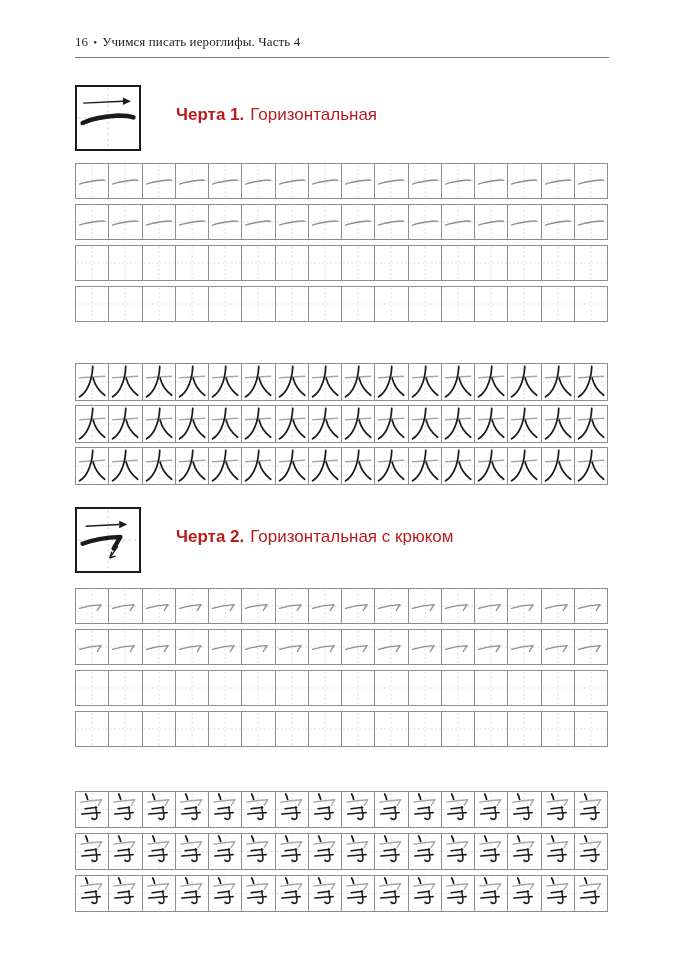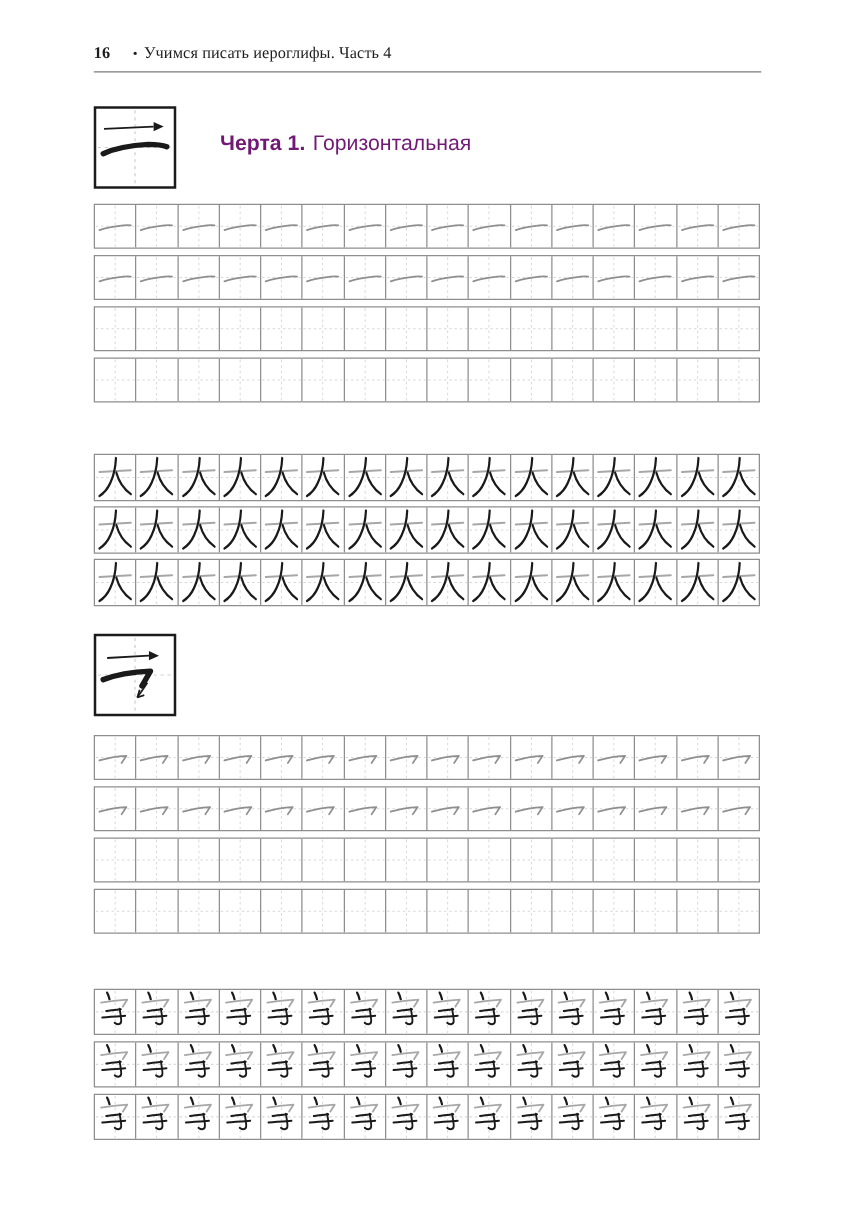--- a/index.html
+++ b/index.html
@@ -4,31 +4,31 @@
 <style>
   html,body{margin:0;padding:0;background:#ffffff;}
   .page{position:relative;width:684px;height:970px;background:#ffffff;overflow:hidden;
         font-family:"Liberation Sans",sans-serif;}
 
   
   .header{position:absolute;left:75px;top:34px;width:534px;
           border-bottom:1px solid #7d7d7d;padding-bottom:7px;
           font-family:"Liberation Serif",serif;font-size:13px;color:#1e1e1e;
           letter-spacing:.1px;}
-  .pagenum{font-weight:bold;margin-right:18px;}
+  .pagenum{font-weight:normal;margin-right:5px;}
   .bullet{margin-right:5px;font-size:11px;}
 
   
   .demo-box{position:absolute;left:75px;width:62px;height:62px;border:2px solid #1b1b1b;background:#fff;}
   #demo-box-1{top:85px;}
   #demo-box-2{top:507px;}
   .demo-box svg{display:block;width:100%;height:100%;}
 
   
-  .section-title{position:absolute;left:176px;font-size:17px;color:#701a75;}
+  .section-title{position:absolute;left:176px;font-size:17px;color:#b91c1c;}
   #title-1{top:105px;}
   #title-2{top:527px;}
   .t-bold{font-weight:bold;margin-right:6px;}
 
   
   .grid{position:absolute;left:75px;width:533px;}
   #grid-a{top:163px;}
   #grid-a-char{top:363px;}
   #grid-b{top:588px;}
   #grid-b-char{top:791px;}
@@ -944,20 +944,23 @@
       </g>
       <g>
         <path d="M9,56 C27,49 48,46 70,45 L59,64" stroke="#1a1a1a" stroke-width="7" fill="none" stroke-linecap="round" stroke-linejoin="round"></path>
       </g>
       <g>
         <line x1="66" y1="60" x2="53" y2="79" stroke="#1a1a1a" stroke-width="2.2"></line>
         <path d="M53,79 L62,76 M53,79 L56,69" stroke="#1a1a1a" stroke-width="2.2" fill="none"></path>
       </g>
     </svg>
   </div>
+  <div class="section-title" id="title-2">
+    <span class="t-bold">Черта 2.</span><span>Горизонтальная с крюком</span>
+  </div>
 
   <div class="grid" id="grid-b">
       <div class="row">
         <div class="cell">
           <svg viewBox="0 0 100 100" preserveAspectRatio="none">
             <line x1="50" y1="2" x2="50" y2="98" stroke="#d7d7d7" stroke-width="2.4" stroke-dasharray="6 7"></line>
             <line x1="2" y1="50" x2="98" y2="50" stroke="#d7d7d7" stroke-width="2.4" stroke-dasharray="6 7"></line>
             <path d="M11,57 C34,50 58,47 78,46 L66,63" stroke="#8f8f8f" stroke-width="4.2" fill="none" stroke-linecap="round" stroke-linejoin="round"></path>
           </svg>
         </div>

